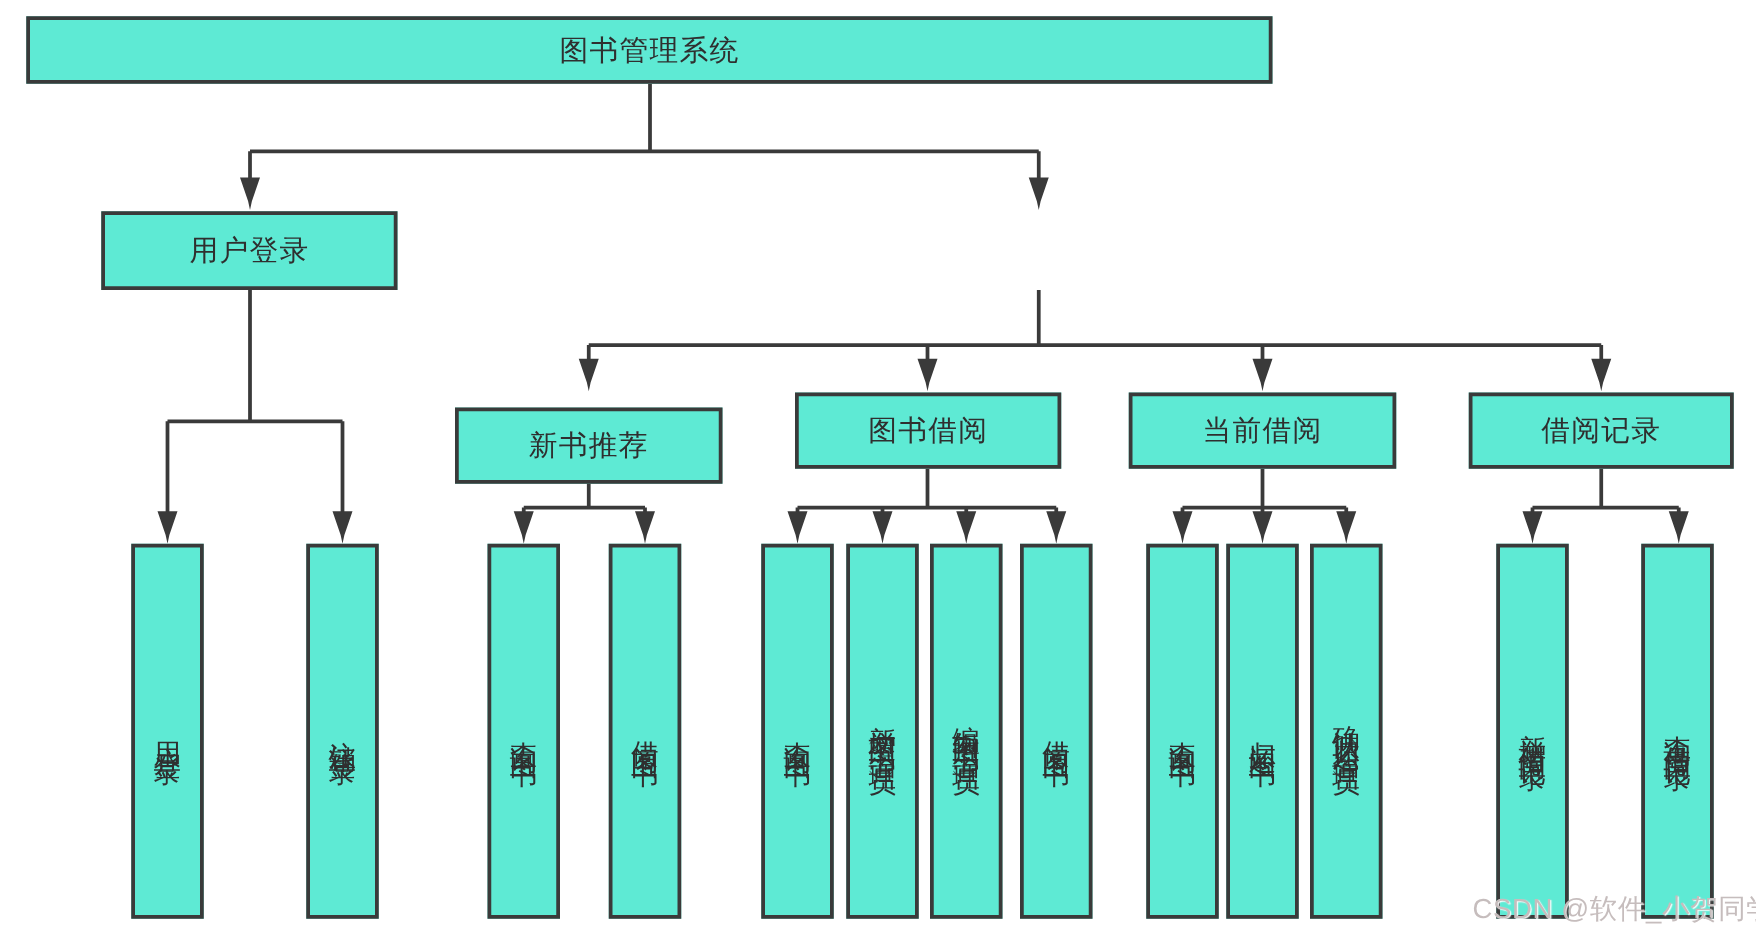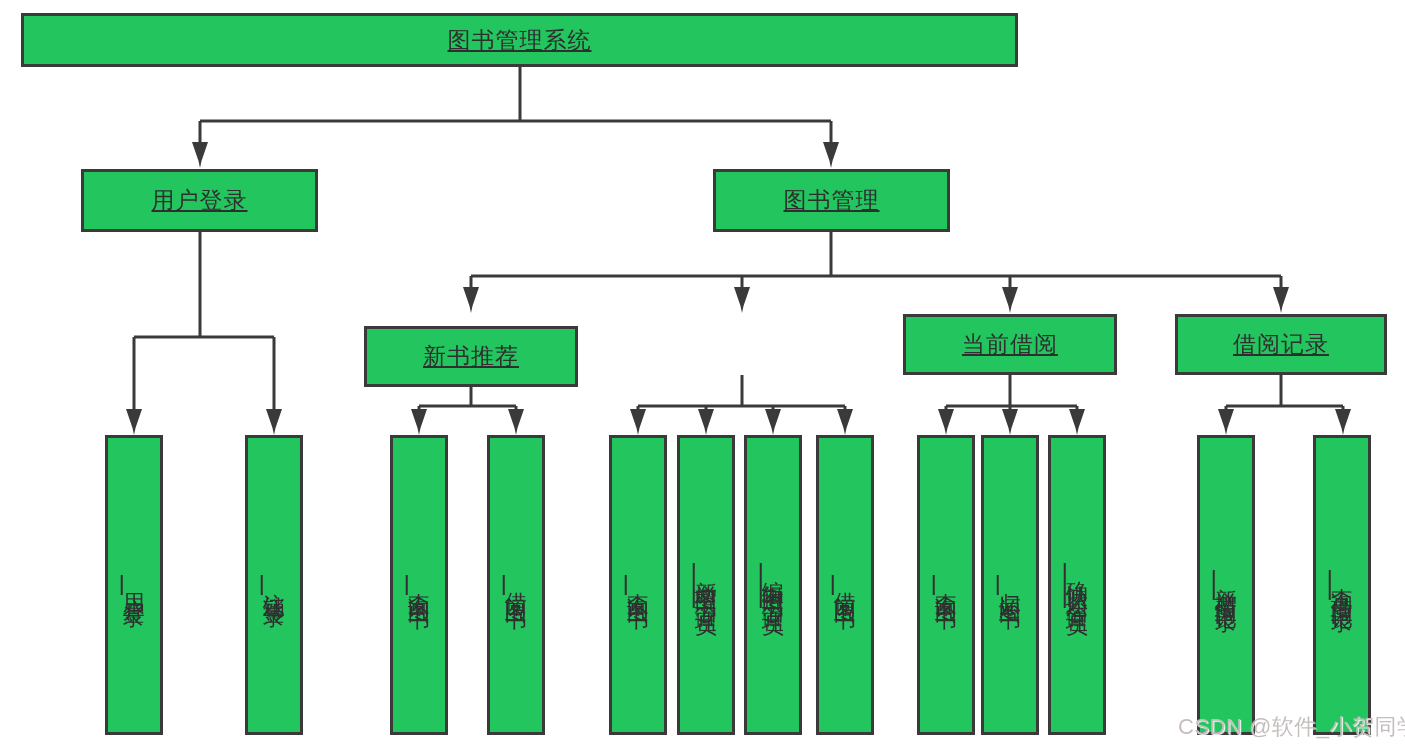--- a/index.html
+++ b/index.html
@@ -5,23 +5,23 @@
   html, body { margin:0; padding:0; background:#ffffff; }
   .stage {
     position:relative; width:1405px; height:747px; background:var(--background,#ffffff);
     font-family:"Liberation Sans","DejaVu Sans",sans-serif; overflow:hidden;
     color:var(--text,#2f2f2f);
   }
   .connectors { position:absolute; left:0; top:0; width:1405px; height:747px; }
   .connectors .line { stroke:var(--line,#3a3a3a); stroke-width:3; fill:none; }
   .connectors .ah { fill:var(--line,#3a3a3a); stroke:none; }
   .box {
-    position:absolute; box-sizing:border-box; background:#22c55e;
+    position:absolute; box-sizing:border-box; background:#5eead4;
     border:3px solid var(--border,#3a3a3a);
-    display:flex; align-items:center; justify-content:center;text-decoration:underline;
+    display:flex; align-items:center; justify-content:center;
   }
   .box.h { font-size:23px; letter-spacing:1px; white-space:nowrap; }
   .vtext {
     writing-mode:vertical-rl; text-orientation:mixed;
     font-size:22px; letter-spacing:5px; line-height:1.25; white-space:nowrap;
   }
   .watermark {
     position:absolute; left:1178px; top:712px; font-size:22px;
     color:var(--watermark,#c6bdbd); text-shadow:1px 1px 1px #ffffff;
     white-space:nowrap; letter-spacing:0.5px;
@@ -64,23 +64,23 @@
     <use href="#ah" x="946" y="435"></use>
       <use href="#ah" x="1010" y="435"></use>
     <use href="#ah" x="1077" y="435"></use>
     <use href="#ah" x="1226" y="435"></use>
       <use href="#ah" x="1343" y="435"></use>
   </svg>
 
   <div class="box h" style="left:21px; top:13px; width:997px; height:54px">图书管理系统</div>
 
   <div class="box h" style="left:81px; top:169px; width:237px; height:63px">用户登录</div>
-  <div class="box h" style="left:713px; top:169px; width:237px; height:63px">图书管理</div>
 
   <div class="box h" style="left:364px; top:326px; width:214px; height:61px">新书推荐</div>
+  <div class="box h" style="left:636px; top:314px; width:213px; height:61px">图书借阅</div>
   <div class="box h" style="left:903px; top:314px; width:214px; height:61px">当前借阅</div>
   <div class="box h" style="left:1175px; top:314px; width:212px; height:61px">借阅记录</div>
 
   <div class="box v" style="left:105px; top:435px; width:58px; height:300px">
     <span class="vtext">用户登录</span>
   </div>
   <div class="box v" style="left:245px; top:435px; width:58px; height:300px">
     <span class="vtext">注销登录</span>
   </div>
 

